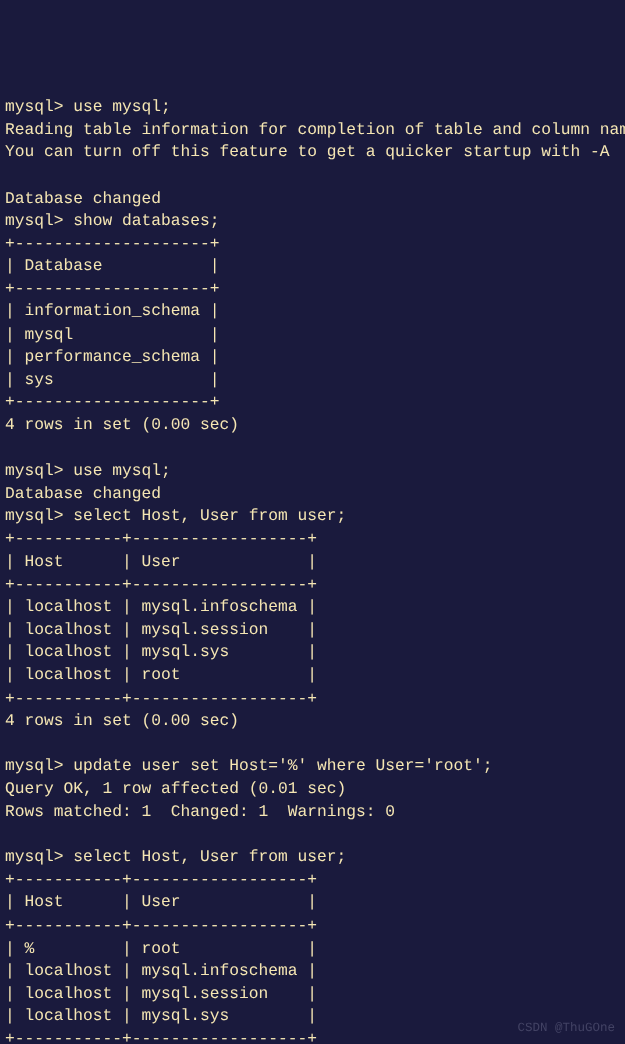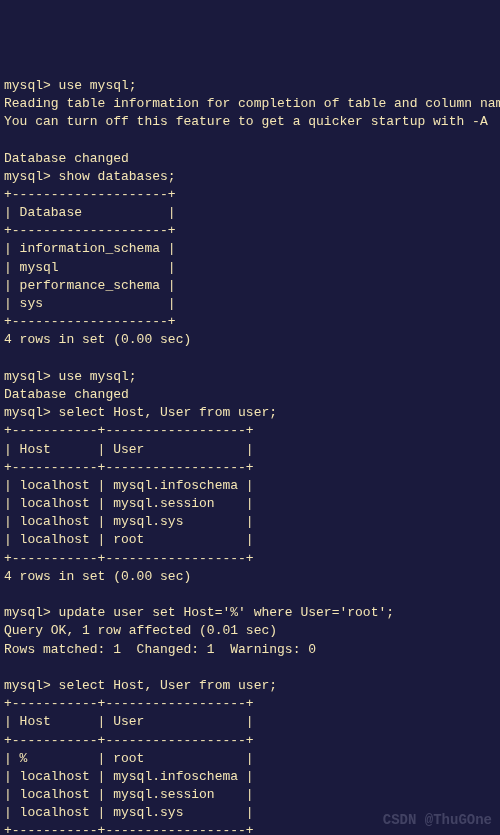--- a/index.html
+++ b/index.html
@@ -20,23 +20,22 @@
       white-space: pre;
     }
     .line {
       display: block;
     }
     .watermark {
       position: absolute;
       bottom: 4px;
       right: 8px;
       color: #6a6a8a;
-      font-size: 14px;
+      font-size: 10px;
       opacity: 0.5;
-      font-weight: bold;
     }
   </style>
 </head>
 <body>
 
 
 
 <div id="terminal"><span class="line">mysql&gt; use mysql;</span><span class="line">Reading table information for completion of table and column names</span><span class="line">You can turn off this feature to get a quicker startup with -A</span><span class="line">&nbsp;</span><span class="line">Database changed</span><span class="line">mysql&gt; show databases;</span><span class="line">+--------------------+</span><span class="line">| Database           |</span><span class="line">+--------------------+</span><span class="line">| information_schema |</span><span class="line">| mysql              |</span><span class="line">| performance_schema |</span><span class="line">| sys                |</span><span class="line">+--------------------+</span><span class="line">4 rows in set (0.00 sec)</span><span class="line">&nbsp;</span><span class="line">mysql&gt; use mysql;</span><span class="line">Database changed</span><span class="line">mysql&gt; select Host, User from user;</span><span class="line">+-----------+------------------+</span><span class="line">| Host      | User             |</span><span class="line">+-----------+------------------+</span><span class="line">| localhost | mysql.infoschema |</span><span class="line">| localhost | mysql.session    |</span><span class="line">| localhost | mysql.sys        |</span><span class="line">| localhost | root             |</span><span class="line">+-----------+------------------+</span><span class="line">4 rows in set (0.00 sec)</span><span class="line">&nbsp;</span><span class="line">mysql&gt; update user set Host='%' where User='root';</span><span class="line">Query OK, 1 row affected (0.01 sec)</span><span class="line">Rows matched: 1  Changed: 1  Warnings: 0</span><span class="line">&nbsp;</span><span class="line">mysql&gt; select Host, User from user;</span><span class="line">+-----------+------------------+</span><span class="line">| Host      | User             |</span><span class="line">+-----------+------------------+</span><span class="line">| %         | root             |</span><span class="line">| localhost | mysql.infoschema |</span><span class="line">| localhost | mysql.session    |</span><span class="line">| localhost | mysql.sys        |</span><span class="line">+-----------+------------------+</span></div>
 <div class="watermark">CSDN @ThuGOne</div>
 

